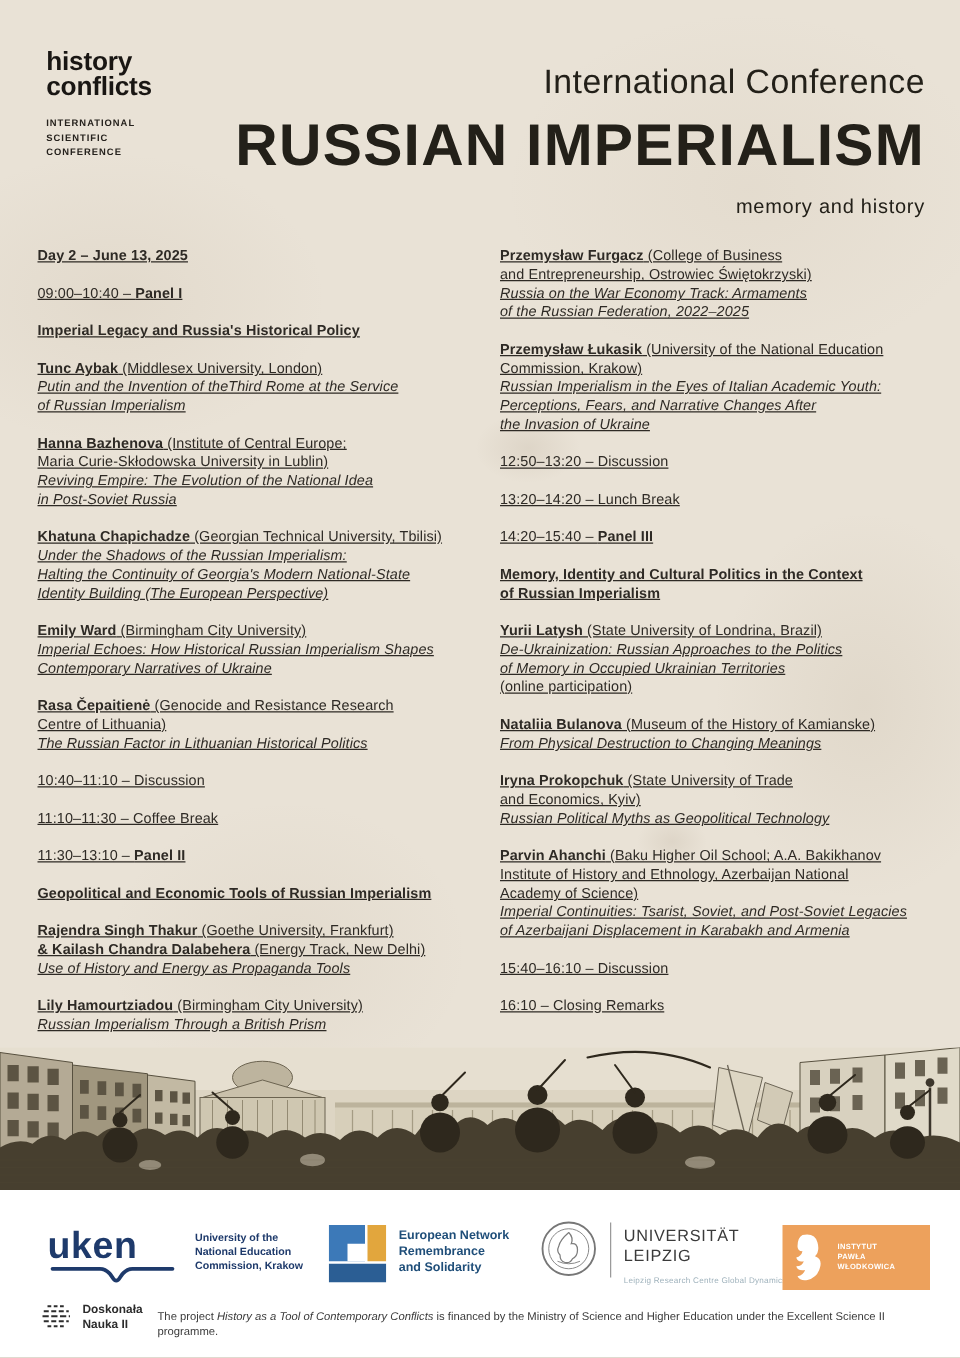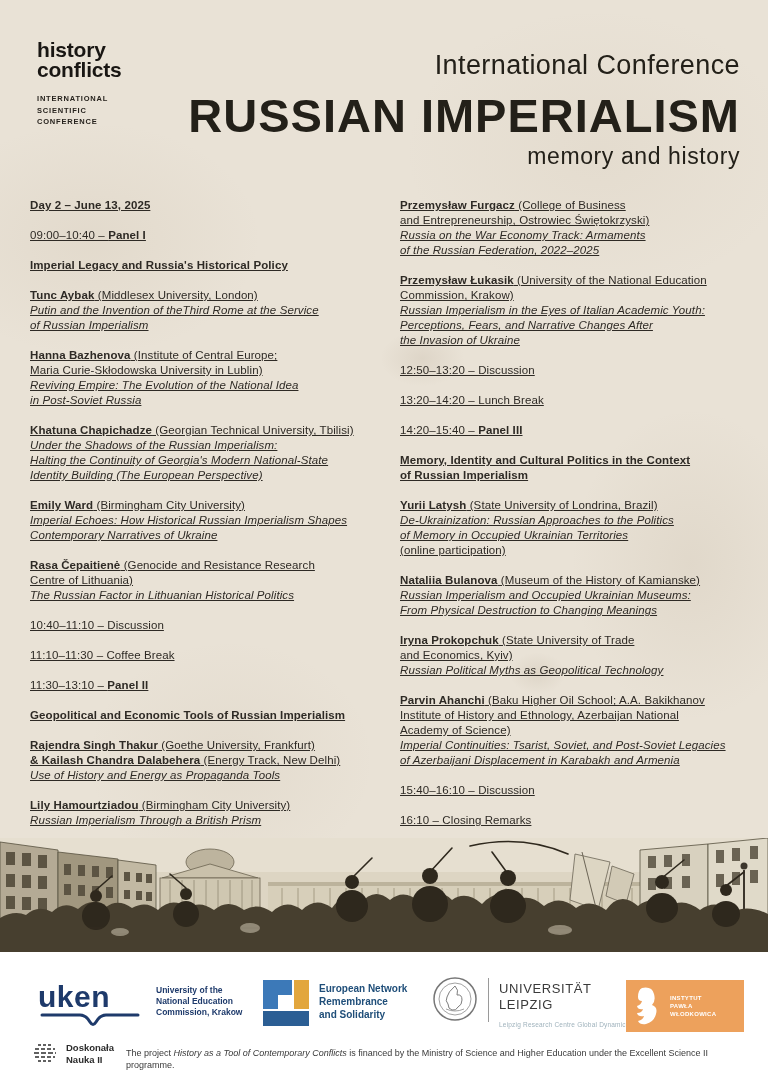--- a/index.html
+++ b/index.html
@@ -15,21 +15,21 @@
       radial-gradient(ellipse 40px 30px at 70% 62%, rgba(140,120,95,.12), transparent 70%);
     font-family:"Liberation Sans",sans-serif;color:#2e2a25;
   }
   
   .brand{position:absolute;left:37px;top:40px;}
   .brand .word{font-size:21px;font-weight:700;line-height:.95;letter-spacing:-.2px;color:#191613;}
   .brand .tagline{margin-top:13px;font-size:7.5px;font-weight:700;letter-spacing:.8px;line-height:1.55;color:#26221d;}
   .titleblock{position:absolute;right:28px;top:50px;text-align:right;color:#232019;}
   .kicker{font-size:27px;letter-spacing:.4px;font-weight:400;}
   .maintitle{font-size:47px;font-weight:700;letter-spacing:1px;margin-top:7px;white-space:nowrap;}
-  .subtitle{font-size:23px;letter-spacing:.6px;font-weight:400;}
+  .subtitle{font-size:16px;letter-spacing:.6px;margin-top:14px;font-weight:400;}
   
   .columns{position:absolute;left:0;top:198px;width:768px;height:640px;}
   .col{position:absolute;top:0;font-size:11.5px;line-height:15px;letter-spacing:.1px;}
   #col-left{left:30px;width:355px;}
   #col-right{left:400px;width:360px;}
   .pi{margin-bottom:15px;}
   .pi .ln{min-height:15px;white-space:nowrap;text-decoration:underline;}
   .s-b{font-weight:700;}
   .s-i{font-style:italic;}
   
@@ -165,21 +165,20 @@
           <div class="ln"><span class="s-b">of Russian Imperialism</span></div>
         </div>
         <div class="pi talk">
           <div class="ln"><span class="s-b">Yurii Latysh</span><span class="s-r"> (State University of Londrina, Brazil)</span></div>
           <div class="ln"><span class="s-i">De-Ukrainization: Russian Approaches to the Politics</span></div>
           <div class="ln"><span class="s-i">of Memory in Occupied Ukrainian Territories</span></div>
           <div class="ln"><span class="s-r">(online participation)</span></div>
         </div>
         <div class="pi talk">
           <div class="ln"><span class="s-b">Nataliia Bulanova</span><span class="s-r"> (Museum of the History of Kamianske)</span></div>
-          <div class="ln"><span class="s-i">Russian Imperialism and Occupied Ukrainian Museums:</span></div>
           <div class="ln"><span class="s-i">From Physical Destruction to Changing Meanings</span></div>
         </div>
         <div class="pi talk">
           <div class="ln"><span class="s-b">Iryna Prokopchuk</span><span class="s-r"> (State University of Trade</span></div>
           <div class="ln"><span class="s-r">and Economics, Kyiv)</span></div>
           <div class="ln"><span class="s-i">Russian Political Myths as Geopolitical Technology</span></div>
         </div>
         <div class="pi talk">
           <div class="ln"><span class="s-b">Parvin Ahanchi</span><span class="s-r"> (Baku Higher Oil School; A.A. Bakikhanov</span></div>
           <div class="ln"><span class="s-r">Institute of History and Ethnology, Azerbaijan National</span></div>

